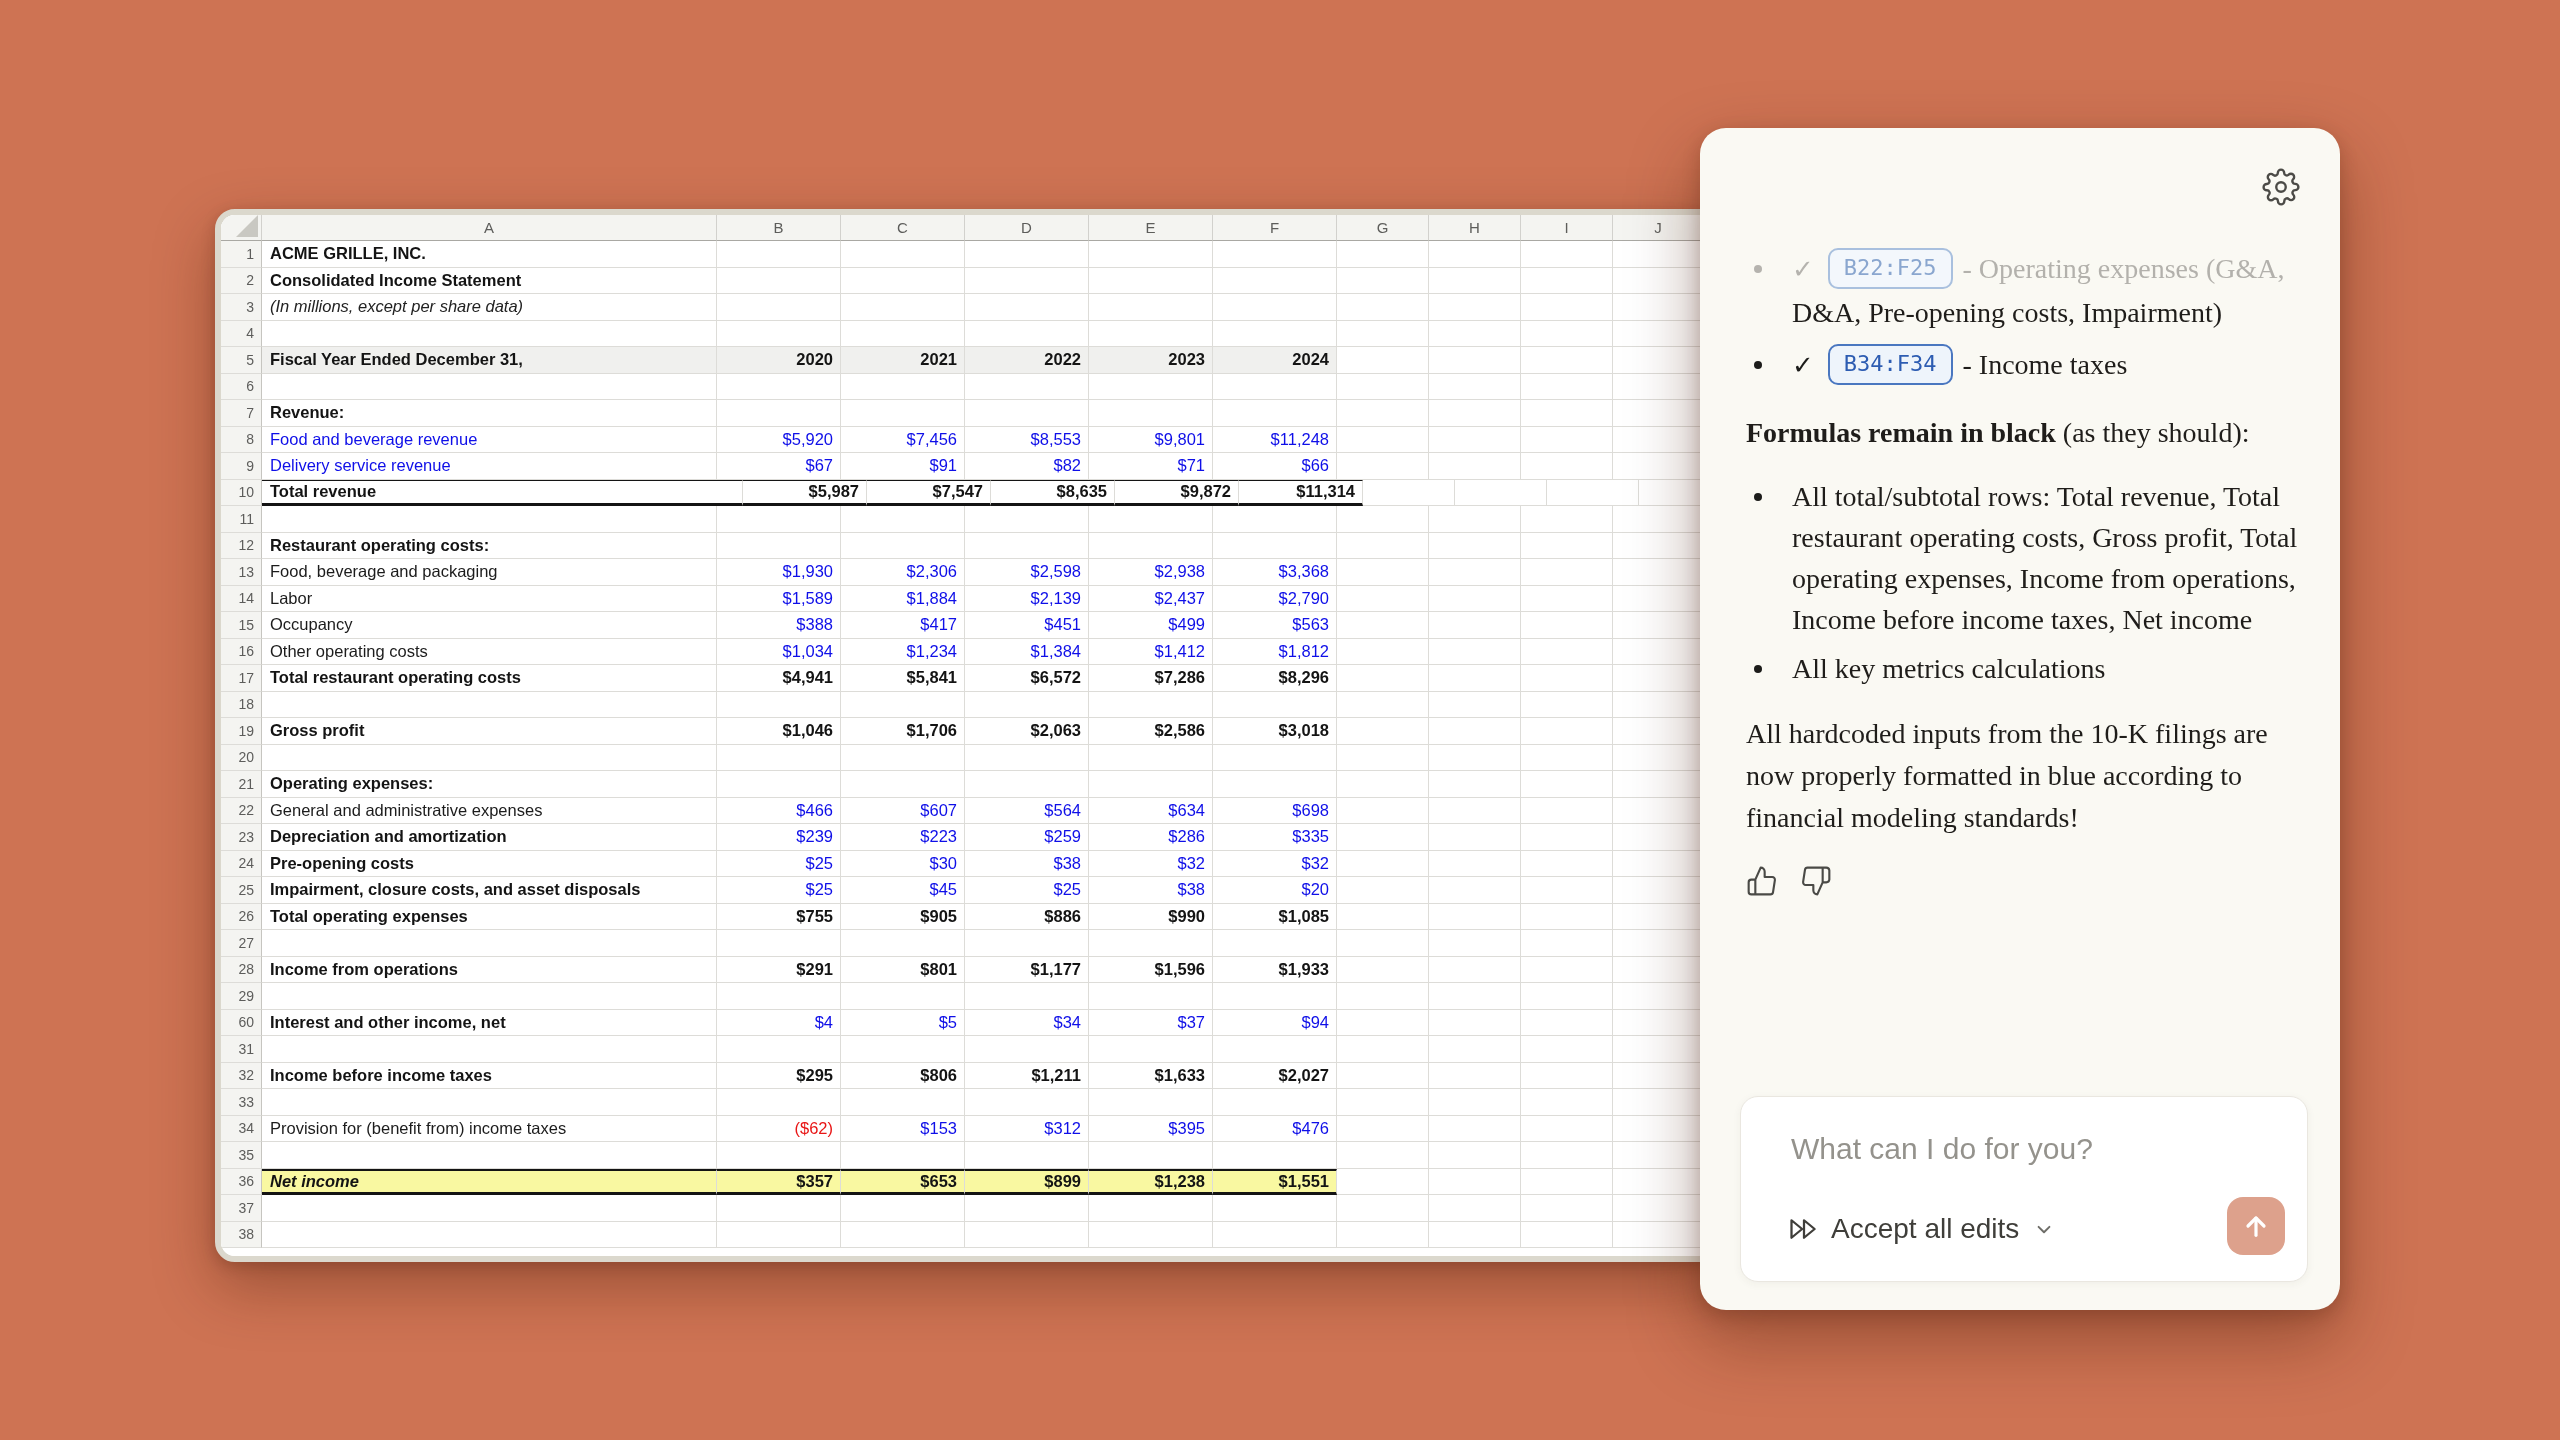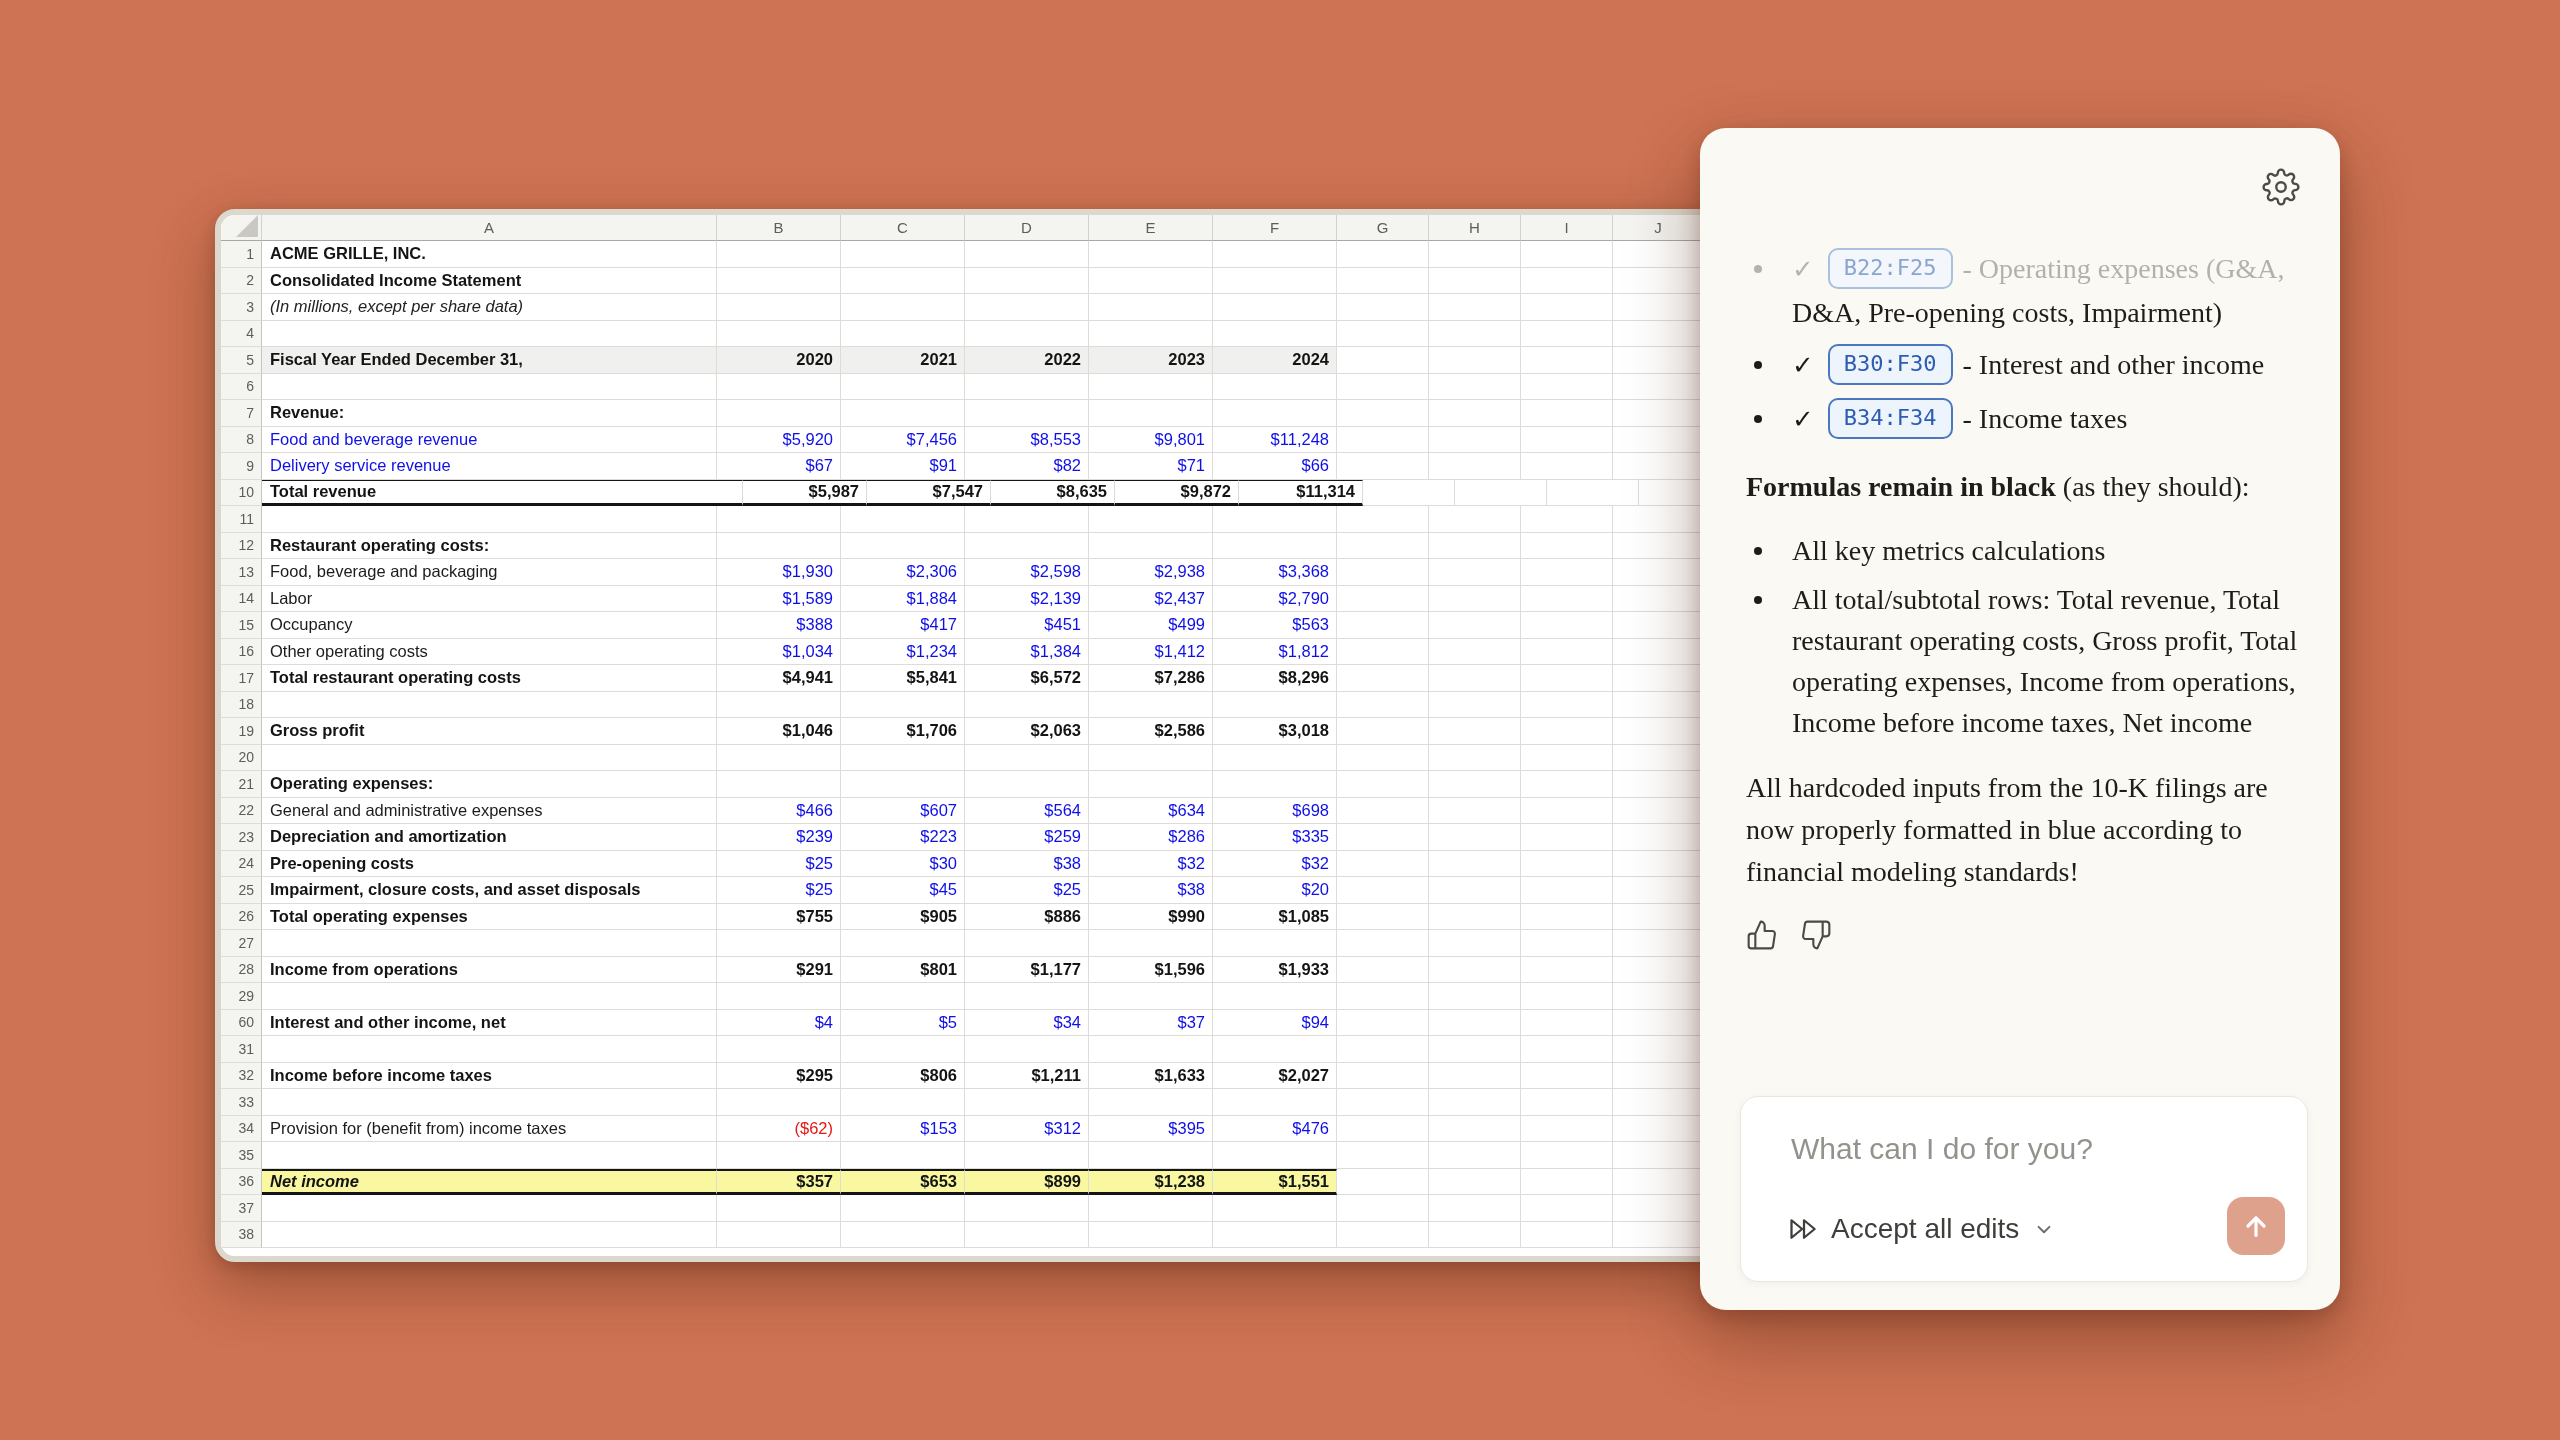--- a/index.html
+++ b/index.html
@@ -629,29 +629,28 @@
   <div class="gear-btn">
     <svg viewBox="0 0 24 24" width="38" height="38" fill="none" stroke="currentColor" stroke-width="1.5" stroke-linecap="round" stroke-linejoin="round">
       <circle cx="12" cy="12" r="3"></circle>
       <path d="M19.4 15a1.65 1.65 0 0 0 .33 1.82l.06.06a2 2 0 0 1 0 2.83 2 2 0 0 1-2.83 0l-.06-.06a1.65 1.65 0 0 0-1.82-.33 1.65 1.65 0 0 0-1 1.51V21a2 2 0 0 1-2 2 2 2 0 0 1-2-2v-.09A1.65 1.65 0 0 0 9 19.4a1.65 1.65 0 0 0-1.82.33l-.06.06a2 2 0 0 1-2.83 0 2 2 0 0 1 0-2.83l.06-.06a1.65 1.65 0 0 0 .33-1.82 1.65 1.65 0 0 0-1.51-1H3a2 2 0 0 1-2-2 2 2 0 0 1 2-2h.09A1.65 1.65 0 0 0 4.6 9a1.65 1.65 0 0 0-.33-1.82l-.06-.06a2 2 0 0 1 0-2.83 2 2 0 0 1 2.83 0l.06.06a1.65 1.65 0 0 0 1.82.33H9a1.65 1.65 0 0 0 1-1.51V3a2 2 0 0 1 2-2 2 2 0 0 1 2 2v.09a1.65 1.65 0 0 0 1 1.51 1.65 1.65 0 0 0 1.82-.33l.06-.06a2 2 0 0 1 2.83 0 2 2 0 0 1 0 2.83l-.06.06a1.65 1.65 0 0 0-.33 1.82V9a1.65 1.65 0 0 0 1.51 1H21a2 2 0 0 1 2 2 2 2 0 0 1-2 2h-.09a1.65 1.65 0 0 0-1.51 1z"></path>
     </svg>
   </div>
 
   <div class="msg">
     <ul class="check-list">
         <li class="check-item faded"><div class="bullet-dot"></div><span class="check-glyph">✓</span><span class="range-chip">B22:F25</span><span class="desc-faded">- Operating expenses (G&amp;A, </span><span>D&amp;A, Pre-opening costs, Impairment)</span></li>
-        <li class="check-item"><div class="bullet-dot"></div><span class="check-glyph">✓</span><span class="range-chip">B30:F30</span><span>- Interest and other income</span></li>
         <li class="check-item"><div class="bullet-dot"></div><span class="check-glyph">✓</span><span class="range-chip">B34:F34</span><span>- Income taxes</span></li>
       </ul>
 
     <div class="msg-heading"><b>Formulas remain in black</b><span> (as they should):</span></div>
 
     <ul class="serif-list">
+        <li class="serif-item"><div class="bullet-dot"></div><span>All total/subtotal rows: Total revenue, Total restaurant operating costs, Gross profit, Total operating expenses, Income from operations, Income before income taxes, Net income</span></li>
         <li class="serif-item"><div class="bullet-dot"></div><span>All key metrics calculations</span></li>
-        <li class="serif-item"><div class="bullet-dot"></div><span>All total/subtotal rows: Total revenue, Total restaurant operating costs, Gross profit, Total operating expenses, Income from operations, Income before income taxes, Net income</span></li>
       </ul>
 
     <div class="closing">All hardcoded inputs from the 10-K filings are now properly formatted in blue according to financial modeling standards!</div>
 
     <div class="feedback-row">
       <div class="fb-btn">
         <svg viewBox="0 0 24 24" width="32" height="32" fill="none" stroke="currentColor" stroke-width="1.6" stroke-linecap="round" stroke-linejoin="round">
           <path d="M14 9V5a3 3 0 0 0-3-3l-4 9v11h11.28a2 2 0 0 0 2-1.7l1.38-9a2 2 0 0 0-2-2.3zM7 22H4a2 2 0 0 1-2-2v-7a2 2 0 0 1 2-2h3"></path>
         </svg>
       </div>

